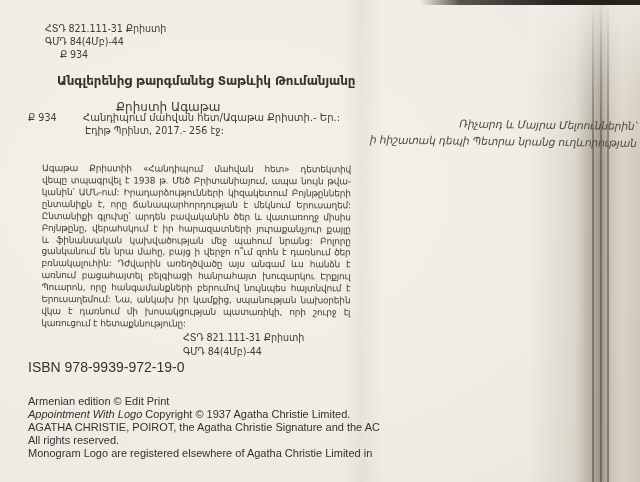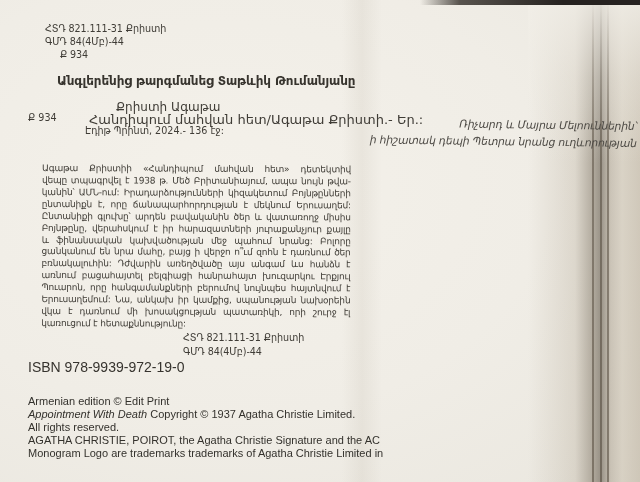--- a/index.html
+++ b/index.html
@@ -39,21 +39,21 @@
     background:linear-gradient(to bottom, rgba(82,72,59,0) 0%, rgba(82,72,59,0.50) 28%, rgba(82,72,59,0.55) 100%);
   }
   .el1{left:592px;} .el2{left:600px;} .el3{left:607px;}
 
   
   .udc{left:45px;top:22px;font-size:9.6px;line-height:13px;letter-spacing:-0.1px;}
   .udc .indent{padding-left:15px;}
   .translator{left:57px;top:74px;font-size:12px;font-weight:bold;letter-spacing:-0.1px;color:#37342e;}
   .cip-author{left:116px;top:100px;font-size:12px;}
   .cip-shelf{left:28px;top:112px;font-size:9.6px;}
-  .cip-title{left:89px;top:112px;font-size:13px;}
+  .cip-title{left:83px;top:112px;font-size:10px;}
   .cip-imprint{left:85px;top:125px;font-size:9.6px;}
 
   .annotation{
     left:42px;top:163px;width:309px;
     font-size:9px;line-height:11.93px;letter-spacing:-0.2px;
     transform:rotate(0.25deg);transform-origin:left top;
   }
   .annotation .ln{
     white-space:normal;text-align:justify;text-align-last:justify;
     height:11.93px;overflow:hidden;
@@ -94,21 +94,21 @@
     <div>ՀՏԴ 821.111-31 Քրիստի</div>
     <div>ԳՄԴ 84(4Մբ)-44</div>
     <div class="indent">Ք 934</div>
   </div>
 
   <div class="abs translator">Անգլերենից թարգմանեց Տաթևիկ Թումանյանը</div>
 
   <div class="abs cip-author">Քրիստի Ագաթա</div>
   <div class="abs cip-shelf">Ք 934</div>
   <div class="abs cip-title">Հանդիպում մահվան հետ/Ագաթա Քրիստի.- Եր.:</div>
-  <div class="abs cip-imprint">Էդիթ Պրինտ, 2024.- 136 էջ:</div>
+  <div class="abs cip-imprint">Էդիթ Պրինտ, 2017.- 256 էջ:</div>
 
   <div class="abs annotation">
     <div class="ln">Ագաթա Քրիստիի «Հանդիպում մահվան հետ» դետեկտիվ</div>
     <div class="ln">վեպը տպագրվել է 1938 թ. Մեծ Բրիտանիայում, ապա նույն թվա-</div>
     <div class="ln">կանին՝ ԱՄՆ-ում: Իրադարձությունների կիզակետում Բոյնթընների</div>
     <div class="ln">ընտանիքն է, որը ճանապարհորդության է մեկնում Երուսաղեմ:</div>
     <div class="ln">Ընտանիքի գլուխը՝ արդեն բավականին ծեր և վատառողջ միսիս</div>
     <div class="ln">Բոյնթընը, վերահսկում է իր հարազատների յուրաքանչյուր քայլը</div>
     <div class="ln">և ֆինանսական կախվածության մեջ պահում նրանց: Բոլորը</div>
     <div class="ln">ցանկանում են նրա մահը, բայց ի վերջո ո՞ւմ զոհն է դառնում ծեր</div>
@@ -122,24 +122,24 @@
 
   <div class="abs udc-repeat">
     <div>ՀՏԴ 821.111-31 Քրիստի</div>
     <div>ԳՄԴ 84(4Մբ)-44</div>
   </div>
 
   <div class="abs isbn">ISBN 978-9939-972-19-0</div>
 
   <div class="abs copyright">
     <div class="cl">Armenian edition © Edit Print</div>
-    <div class="cl"><span class="ital">Appointment With Death</span><span>  Copyright © 1937 Agatha Christie Limited.</span></div>
+    <div class="cl"><span class="ital">Appointment With Logo</span><span>  Copyright © 1937 Agatha Christie Limited.</span></div>
+    <div class="cl">AGATHA CHRISTIE, POIROT, the Agatha Christie Signature and the AC</div>
     <div class="cl">All rights reserved.</div>
-    <div class="cl">AGATHA CHRISTIE, POIROT, the Agatha Christie Signature and the AC</div>
-    <div class="cl">Monogram Logo are trademarks trademarks of Agatha Christie Limited in</div>
+    <div class="cl">Monogram Logo are registered elsewhere of Agatha Christie Limited in</div>
   </div>
 
   <div class="abs dedication">
     <div>Ռիչարդ և Մայրա Մելոուններին՝</div>
     <div>ի հիշատակ դեպի Պետրա նրանց ուղևորության</div>
   </div>
 
 </div>
 
 </body></html>

